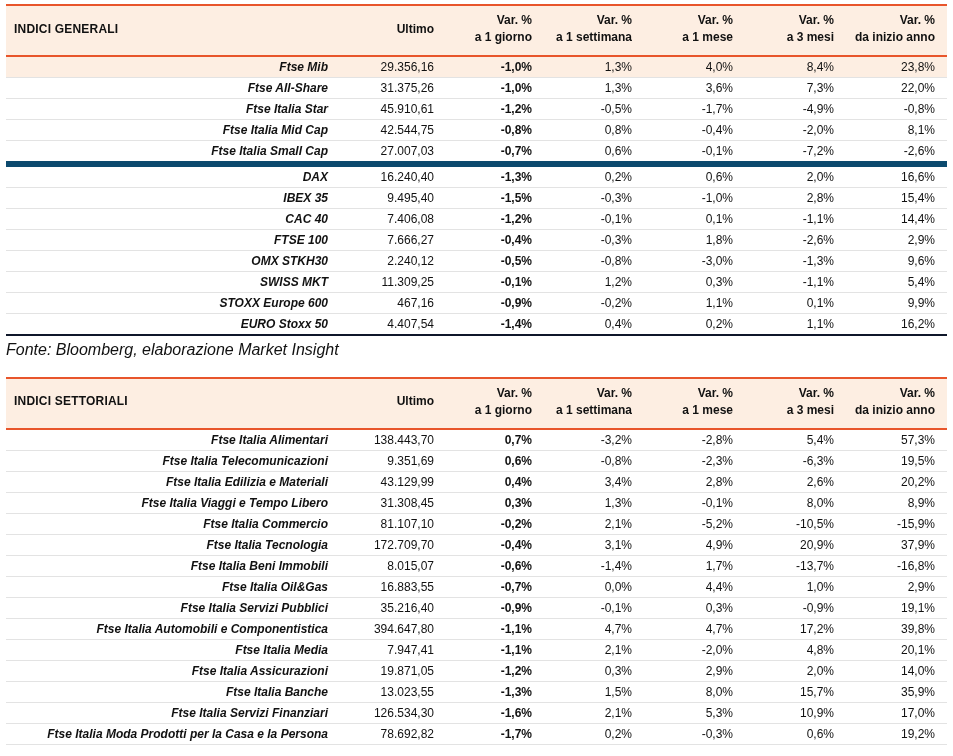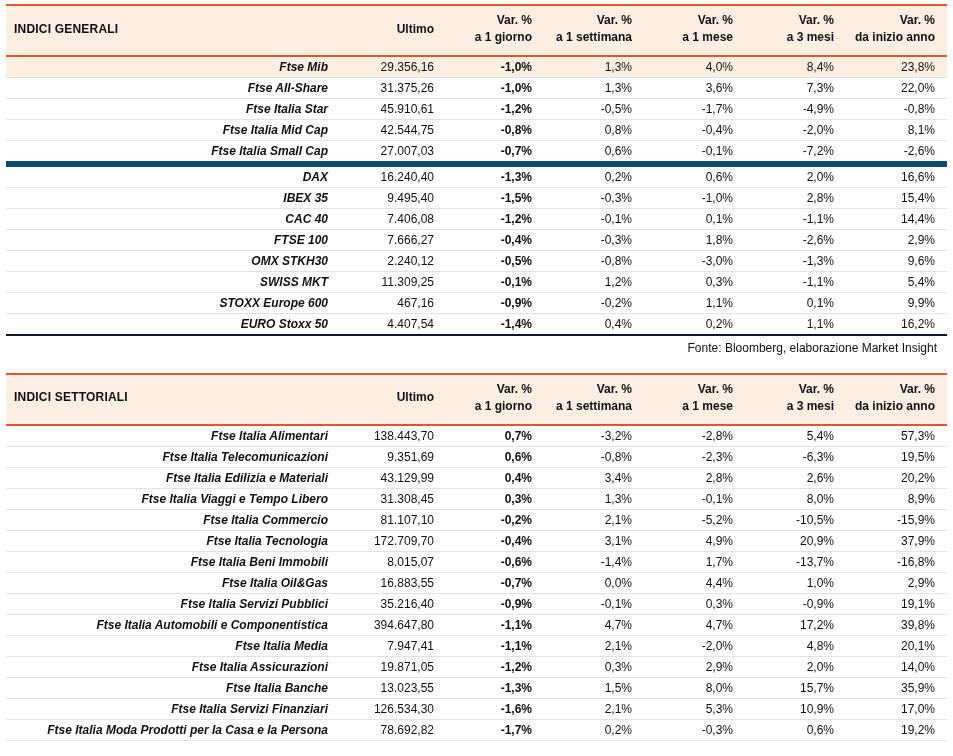--- a/index.html
+++ b/index.html
@@ -79,22 +79,22 @@
     padding-right: 12px;
     color: #111;
   }
   td.num.b { font-weight: bold; }
 
   tr.hi td { background: #fdeee2; }
   tr.grp-end td { border-bottom: 6px solid #0c4a6e; }
   tr.last td { border-bottom: 2px solid #0f172a; }
 
   .source {
-    text-align: right;
-    font-size: 12px;
+    font-style: italic;
+    font-size: 16px;
     color: #111;
     padding: 5px 10px 0 0;
     width: 941px;
     box-sizing: border-box;
   }
   .gap { height: 16px; }
   .blk2 { margin-top: 2px; }
 </style>
 </head>
 <body>

